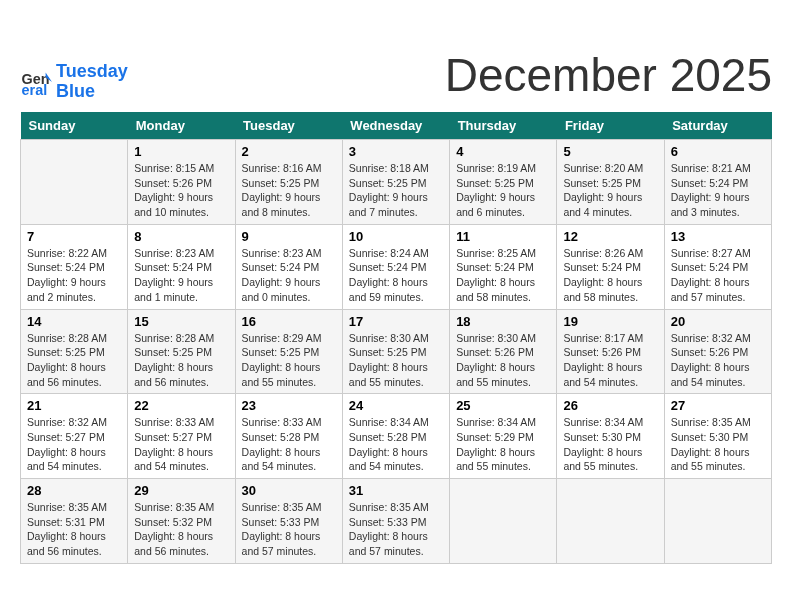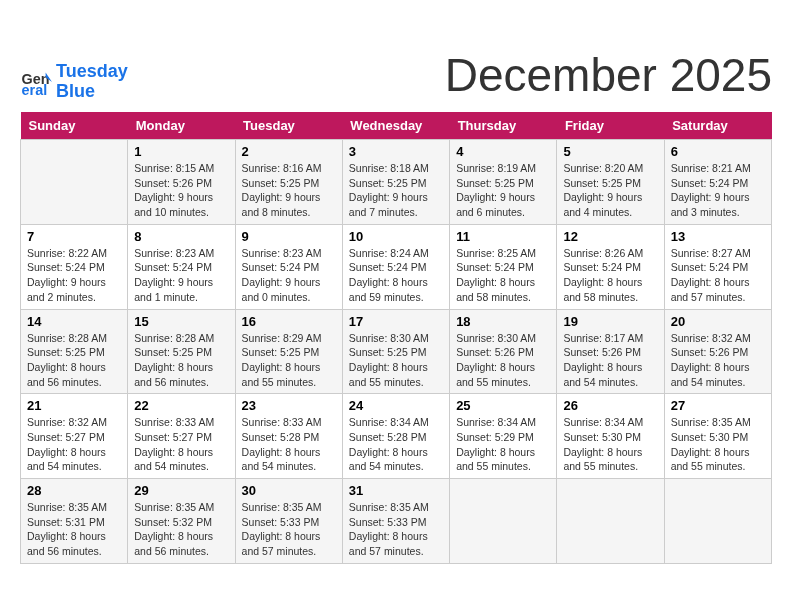--- a/index.html
+++ b/index.html
@@ -46,21 +46,21 @@
     .location-title {
       font-size: 16px;
       color: #555;
     }
     table {
       width: 100%;
       border-collapse: collapse;
       font-size: 11px;
     }
     thead tr th {
-      background-color: #be185d;
+      background-color: #0f766e;
       color: #fff;
       padding: 6px 8px;
       text-align: left;
       font-size: 13px;
       font-weight: bold;
     }
     tbody tr td {
       border: 1px solid #ccc;
       vertical-align: top;
       padding: 4px 6px;

